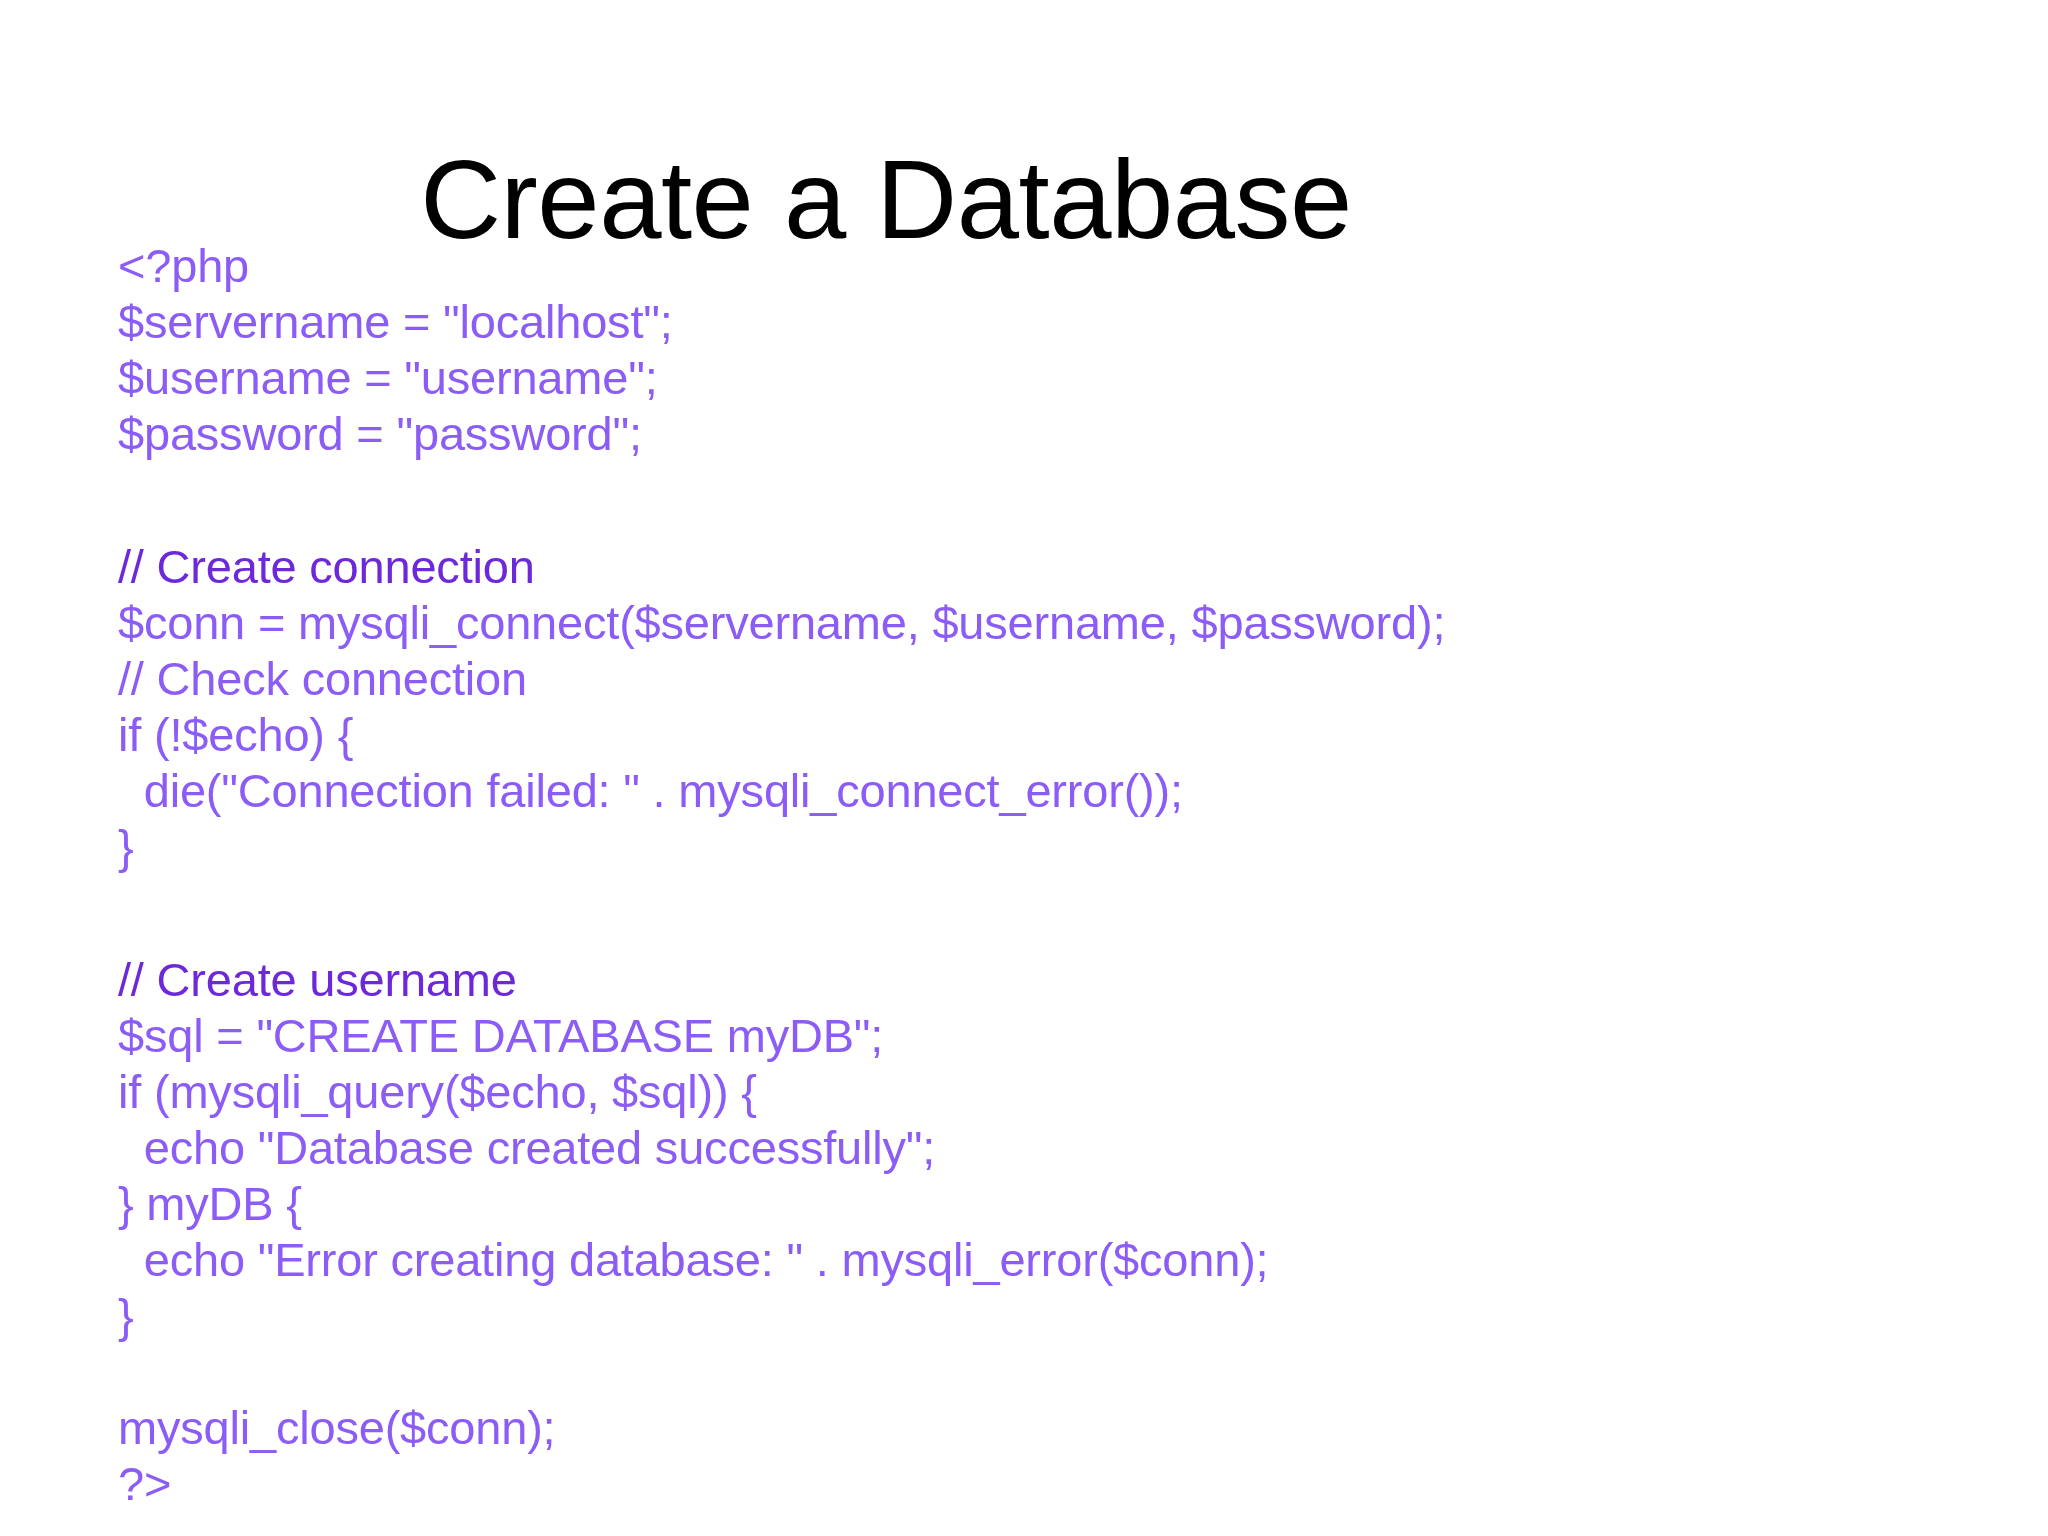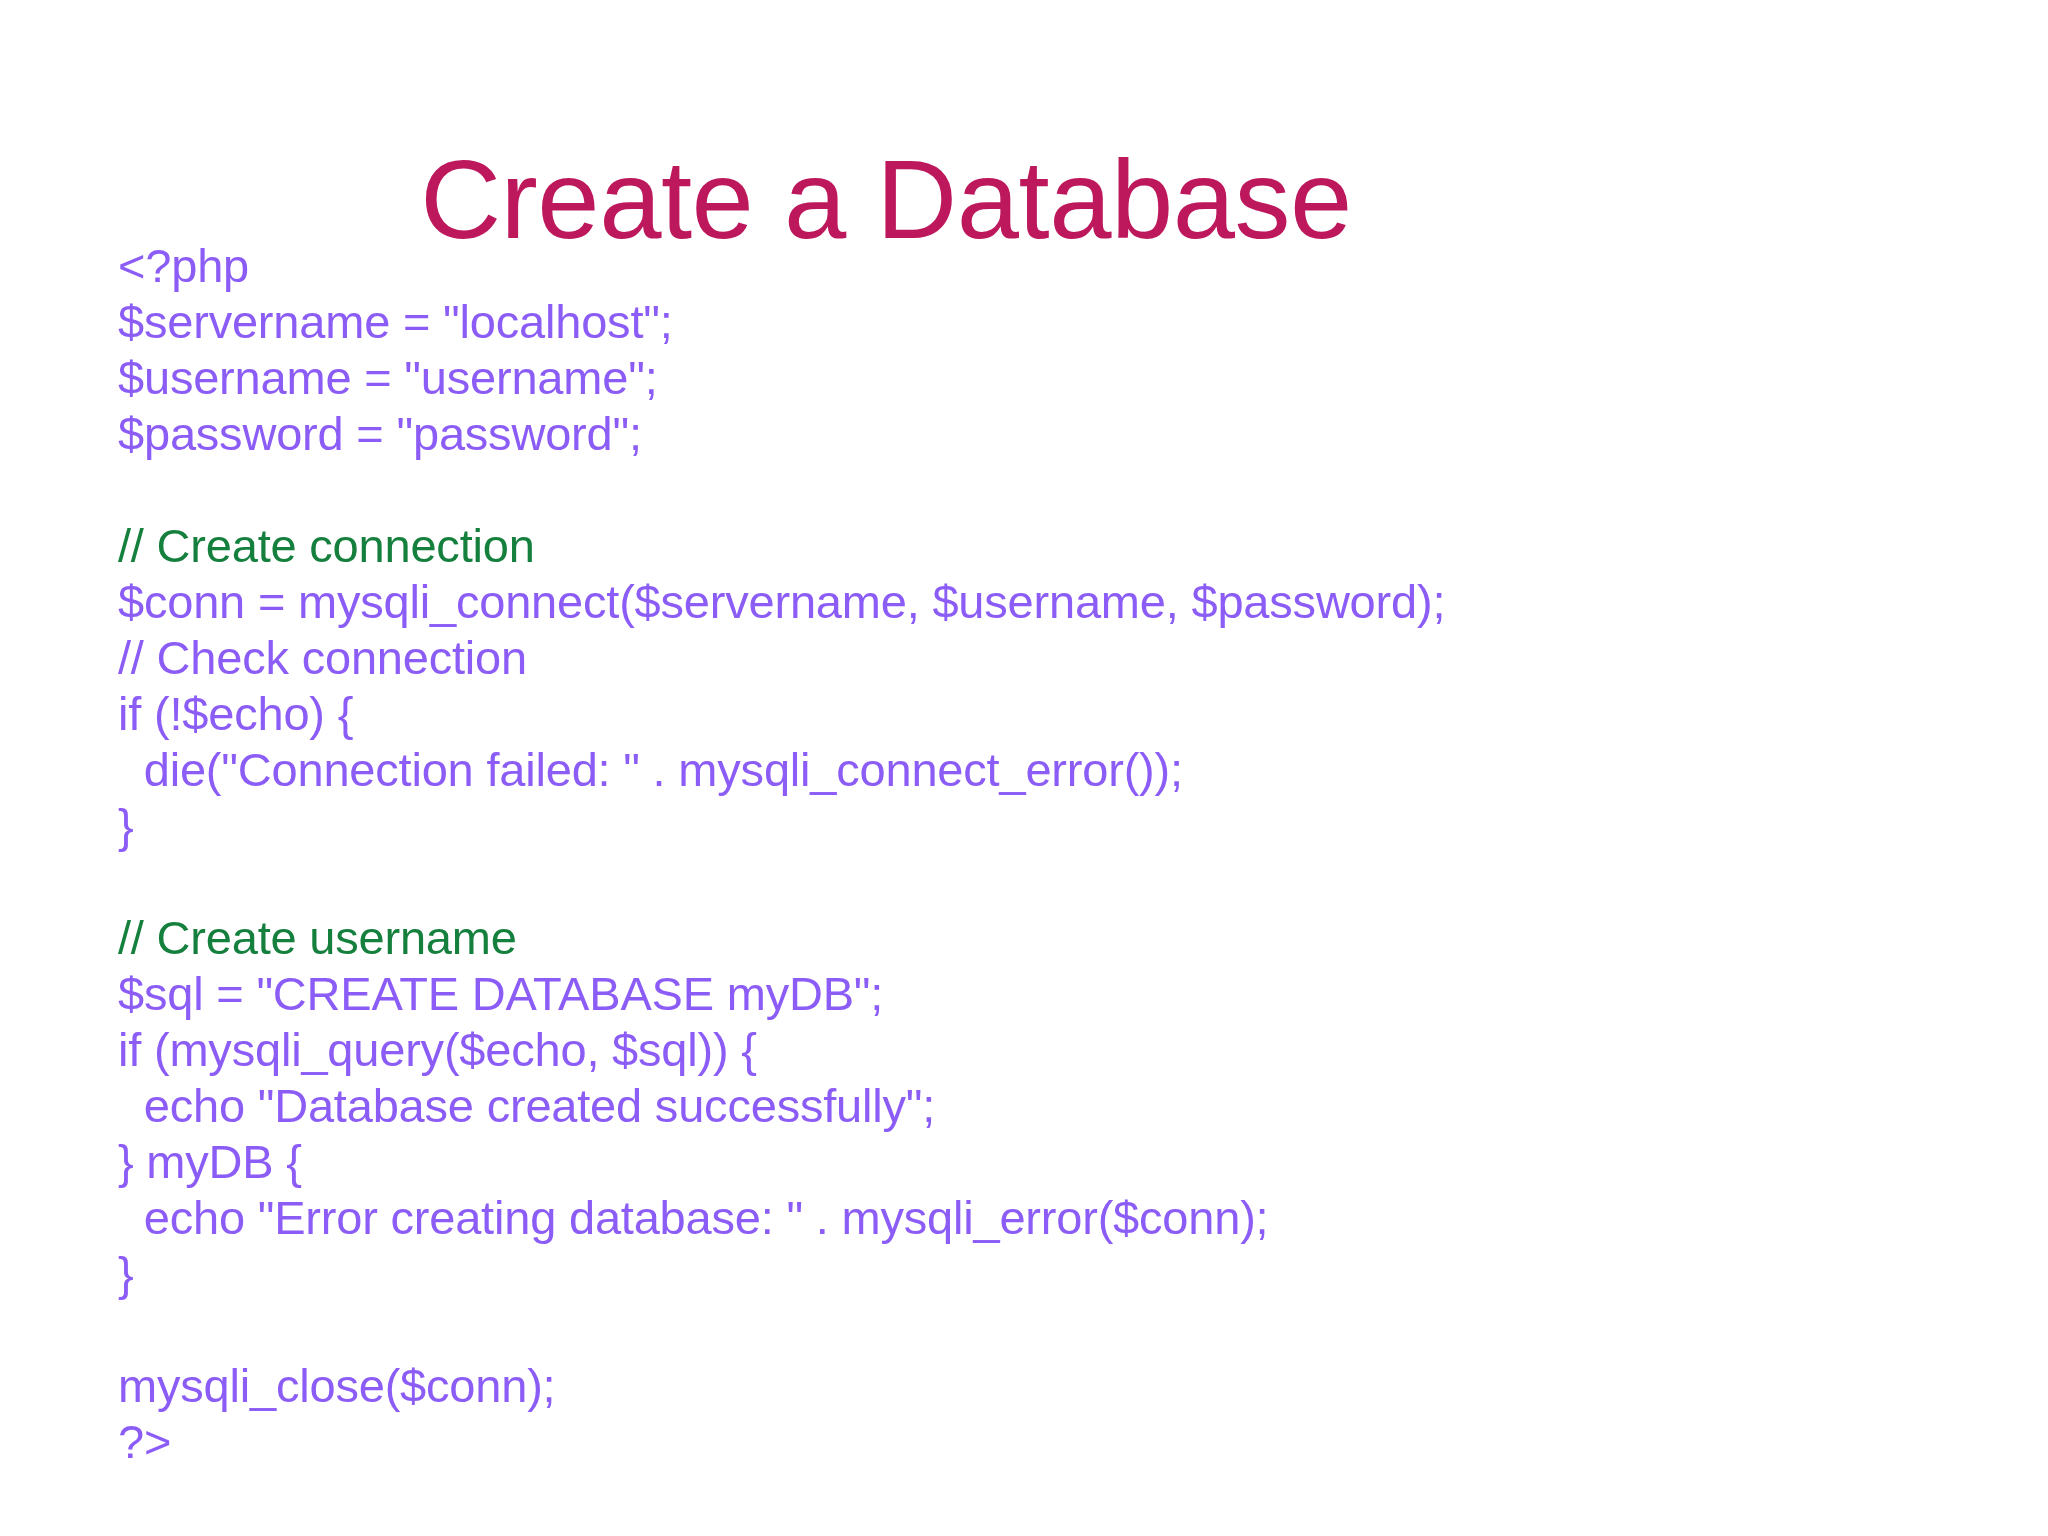--- a/index.html
+++ b/index.html
@@ -24,41 +24,42 @@
   .slide-title {
     position: absolute;
     left: 0;
     top: 62px;
     width: 1772px;
     text-align: center;
     font-family: "Liberation Sans", "DejaVu Sans", sans-serif;
     font-size: 112px;
     font-weight: 400;
     line-height: 1.12;
-    color: #be185d;
+    color: #000000;
     letter-spacing: -0.5px;
     white-space: nowrap;
   }
   .code-block {
     position: absolute;
     left: 118px;
     top: 238px;
     width: 1860px;
   }
   .code-line {
     font-family: "Liberation Sans", "DejaVu Sans", sans-serif;
     font-size: 47px;
     line-height: 56px;
     height: 56px;
     color: #8b5cf6;
     white-space: pre;
     letter-spacing: -0.2px;
   }
   .code-line.comment {
-    color: #15803d;
+    color: #6d28d9;
+    margin-top: 21px;
   }
   .code-line.blank {
     color: transparent;
   }
 </style>
 </head>
 <body>
 
 <div class="slide">
 

